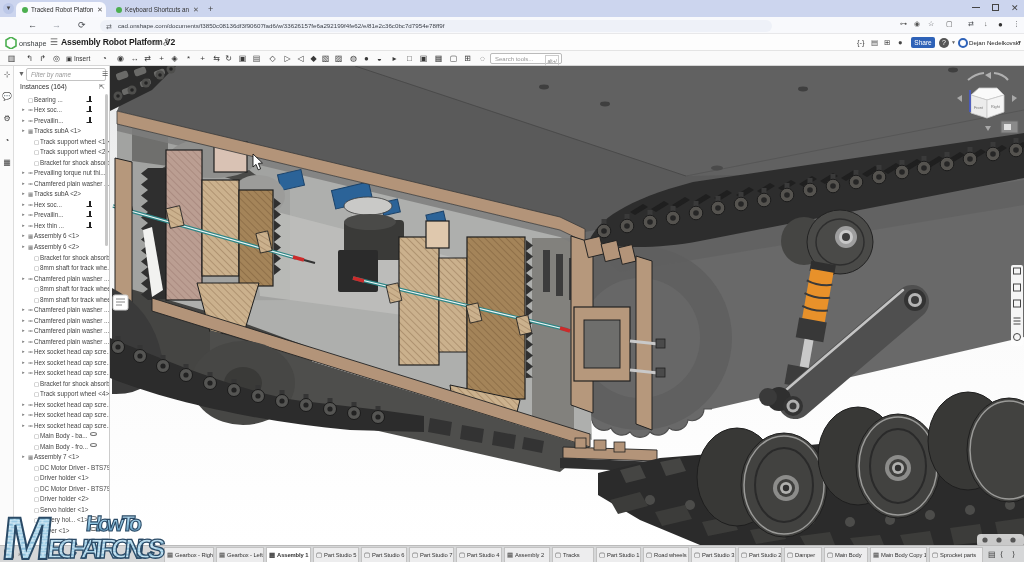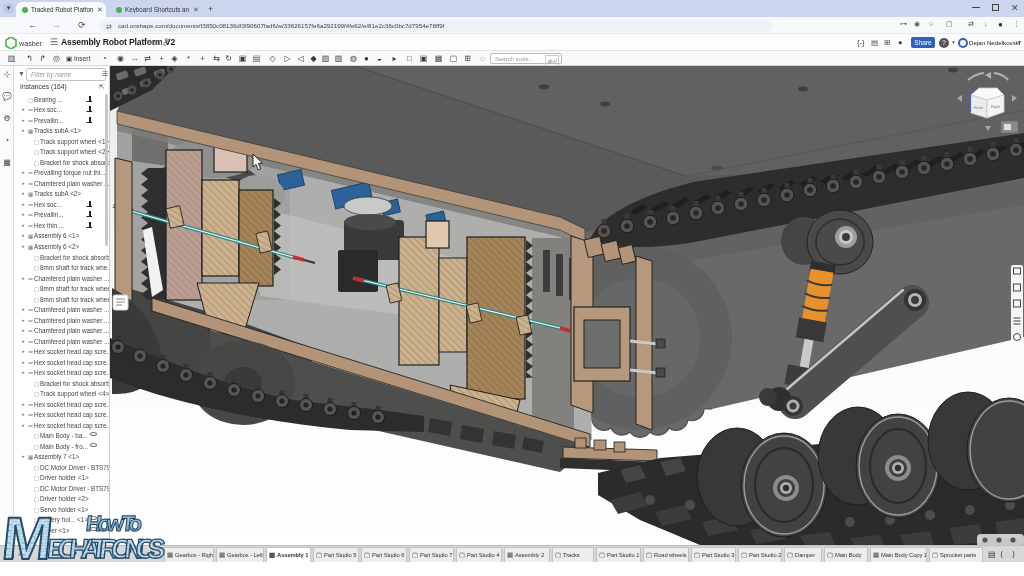--- a/index.html
+++ b/index.html
@@ -77,21 +77,21 @@
     <span class="navic" style="left:968px;font-size:7px;">⇄</span>
     <span class="navic" style="left:984px;font-size:7px;color:#555;">↓</span>
     <span class="navic" style="left:998px;font-size:8px;color:#333;">●</span>
     <span class="navic" style="left:1013px;font-size:7px;">⋮</span>
   </div>
 
   <div class="abs" id="oshead">
     <svg class="abs" style="left:5px;top:3px;" width="12" height="12" viewBox="0 0 12 12">
         <path d="M6 0l5 3v6l-5 3-5-3V3z" fill="none" stroke="#4caf50" stroke-width="1.6"></path>
       </svg>
-    <span class="abs" style="left:19px;top:4.5px;font-size:7.2px;color:#3c4043;">washer</span>
+    <span class="abs" style="left:19px;top:4.5px;font-size:7.2px;color:#3c4043;">onshape</span>
     <span class="abs" style="left:50px;top:3px;font-size:9px;color:#555;">☰</span>
     <span class="abs" style="left:61px;top:2.5px;font-size:8.6px;font-weight:bold;color:#1b1b1b;letter-spacing:-0.15px;">Assembly Robot Platform V2</span>
     <span class="abs" style="left:148px;top:5px;font-size:6.5px;color:#8a8a8a;">Main</span>
     <svg class="abs" style="left:162px;top:4px;" width="8" height="8" viewBox="0 0 8 8">
         <path d="M2.5,5.5 L5.5,2.5 M3,2 l1,-1 a1.4,1.4 0 0 1 2,2 l-1,1 M5,6 l-1,1 a1.4,1.4 0 0 1 -2,-2 l1,-1" stroke="#8a8a8a" stroke-width="0.9" fill="none"></path>
       </svg>
     <span class="abs" style="left:857px;top:4px;font-size:7.5px;color:#444;">{-}</span>
     <span class="abs" style="left:871px;top:4px;font-size:7.5px;color:#444;">▤</span>
     <span class="abs" style="left:884px;top:4px;font-size:7.5px;color:#444;">⊞</span>
     <span class="abs" style="left:898px;top:4px;font-size:7.5px;color:#444;">●</span>

